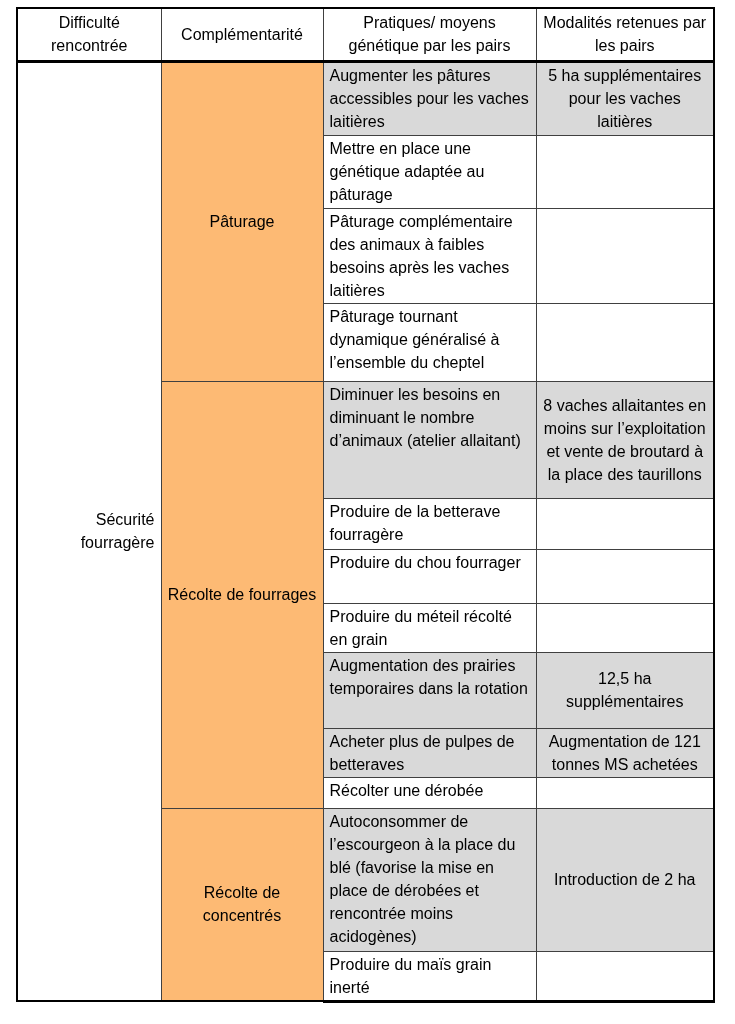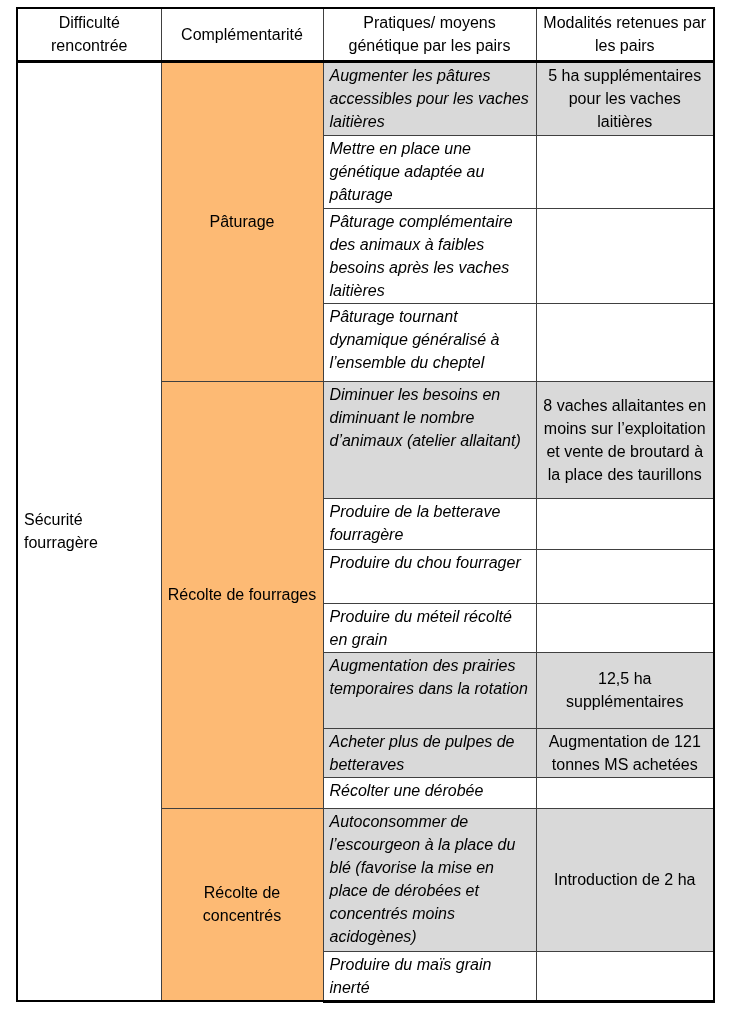--- a/index.html
+++ b/index.html
@@ -34,34 +34,33 @@
     font-weight: normal;
     overflow: hidden;
   }
   .peer-table thead th {
     text-align: center;
     vertical-align: middle;
     background: #ffffff;
     border-bottom: 3px solid #000000;
   }
   td.c-diff {
-    text-align: left;
+    text-align: right;
     vertical-align: middle;
     background: #ffffff;
   }
   td.c-group {
     text-align: center;
     vertical-align: middle;
     background: #fdba74;
   }
   td.c-prat {
     text-align: left;
     vertical-align: top;
     background: #ffffff;
-    font-style: italic;
   }
   td.c-mod {
     text-align: center;
     vertical-align: middle;
     background: #ffffff;
   }
   tr.shaded td.c-prat,
   tr.shaded td.c-mod {
     background: #d9d9d9;
   }
@@ -132,21 +131,21 @@
       <tr class="shaded" style="height:49px">
         <td class="c-prat">Acheter plus de pulpes de betteraves</td>
         <td class="c-mod">Augmentation de 121 tonnes MS achetées</td>
       </tr>
       <tr style="height:31px">
         <td class="c-prat">Récolter une dérobée</td>
         <td class="c-mod"></td>
       </tr>
       <tr class="shaded" style="height:143px">
         <td class="c-group" rowspan="2">Récolte de concentrés</td>
-        <td class="c-prat">Autoconsommer de l’escourgeon à la place du blé (favorise la mise en place de dérobées et concentrés moins acidogènes)</td>
+        <td class="c-prat">Autoconsommer de l’escourgeon à la place du blé (favorise la mise en place de dérobées et rencontrée moins acidogènes)</td>
         <td class="c-mod">Introduction de 2 ha</td>
       </tr>
       <tr style="height:47px">
         <td class="c-prat">Produire du maïs grain inerté</td>
         <td class="c-mod"></td>
       </tr>
     </tbody>
   </table>
 </div>
 

